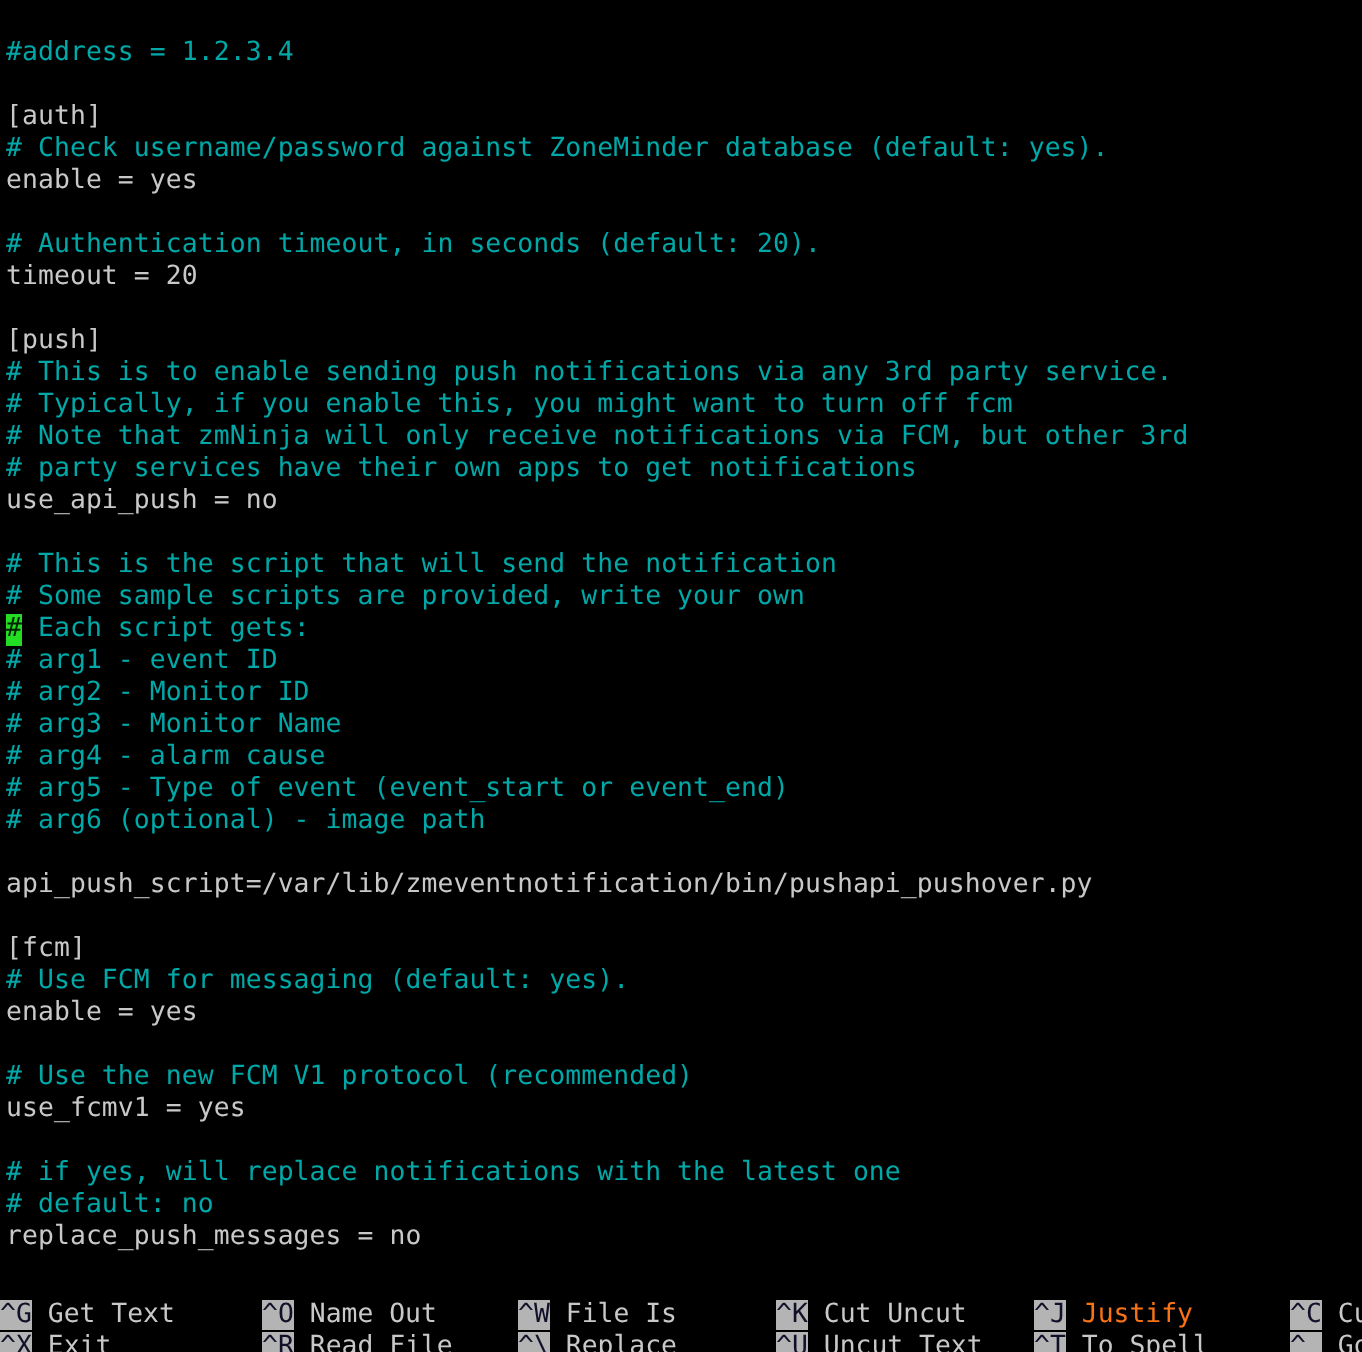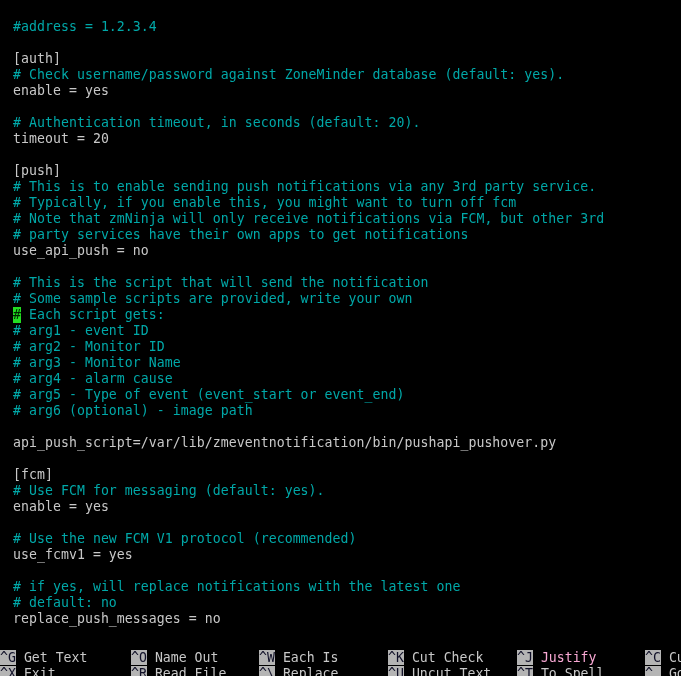--- a/index.html
+++ b/index.html
@@ -29,21 +29,21 @@
     position: absolute;
     left: 0;
     top: 19px;
     width: 681px;
     height: 626px;
     overflow: hidden;
     white-space: pre;
   }
   .line {
     height: 16px;
-    padding-left: 13px;
+    padding-left: 3px;
     white-space: pre;
     letter-spacing: 0.05px;
   }
 
   
   .cursor-cell {
     background: #22dd22;
     color: #002200;
     display: inline-block;
   }
@@ -93,23 +93,23 @@
 <body>
 
 <div id="terminal">
 
   <div id="buffer"><div class="line" style="color: rgb(0, 168, 168);">#address = 1.2.3.4</div><div class="line" style="color: rgb(0, 0, 0);">&nbsp;</div><div class="line" style="color: rgb(200, 200, 200);">[auth]</div><div class="line" style="color: rgb(0, 168, 168);"># Check username/password against ZoneMinder database (default: yes).</div><div class="line" style="color: rgb(200, 200, 200);">enable = yes</div><div class="line" style="color: rgb(0, 0, 0);">&nbsp;</div><div class="line" style="color: rgb(0, 168, 168);"># Authentication timeout, in seconds (default: 20).</div><div class="line" style="color: rgb(200, 200, 200);">timeout = 20</div><div class="line" style="color: rgb(0, 0, 0);">&nbsp;</div><div class="line" style="color: rgb(200, 200, 200);">[push]</div><div class="line" style="color: rgb(0, 168, 168);"># This is to enable sending push notifications via any 3rd party service.</div><div class="line" style="color: rgb(0, 168, 168);"># Typically, if you enable this, you might want to turn off fcm</div><div class="line" style="color: rgb(0, 168, 168);"># Note that zmNinja will only receive notifications via FCM, but other 3rd</div><div class="line" style="color: rgb(0, 168, 168);"># party services have their own apps to get notifications</div><div class="line" style="color: rgb(200, 200, 200);">use_api_push = no</div><div class="line" style="color: rgb(0, 0, 0);">&nbsp;</div><div class="line" style="color: rgb(0, 168, 168);"># This is the script that will send the notification</div><div class="line" style="color: rgb(0, 168, 168);"># Some sample scripts are provided, write your own</div><div class="line" style="color: rgb(0, 168, 168);"><span class="cursor-cell" style="background: rgb(34, 221, 34); color: rgb(0, 34, 0);">#</span><span> Each script gets:</span></div><div class="line" style="color: rgb(0, 168, 168);"># arg1 - event ID</div><div class="line" style="color: rgb(0, 168, 168);"># arg2 - Monitor ID</div><div class="line" style="color: rgb(0, 168, 168);"># arg3 - Monitor Name</div><div class="line" style="color: rgb(0, 168, 168);"># arg4 - alarm cause</div><div class="line" style="color: rgb(0, 168, 168);"># arg5 - Type of event (event_start or event_end)</div><div class="line" style="color: rgb(0, 168, 168);"># arg6 (optional) - image path</div><div class="line" style="color: rgb(0, 0, 0);">&nbsp;</div><div class="line" style="color: rgb(200, 200, 200);">api_push_script=/var/lib/zmeventnotification/bin/pushapi_pushover.py</div><div class="line" style="color: rgb(0, 0, 0);">&nbsp;</div><div class="line" style="color: rgb(200, 200, 200);">[fcm]</div><div class="line" style="color: rgb(0, 168, 168);"># Use FCM for messaging (default: yes).</div><div class="line" style="color: rgb(200, 200, 200);">enable = yes</div><div class="line" style="color: rgb(0, 0, 0);">&nbsp;</div><div class="line" style="color: rgb(0, 168, 168);"># Use the new FCM V1 protocol (recommended)</div><div class="line" style="color: rgb(200, 200, 200);">use_fcmv1 = yes</div><div class="line" style="color: rgb(0, 0, 0);">&nbsp;</div><div class="line" style="color: rgb(0, 168, 168);"># if yes, will replace notifications with the latest one</div><div class="line" style="color: rgb(0, 168, 168);"># default: no</div><div class="line" style="color: rgb(200, 200, 200);">replace_push_messages = no</div></div>
 
   <div id="shortcut-bar">
     <div class="sc-row" id="sc-row-1">
         <div class="sc-item" style="left: 0px;"><span class="sc-key" style="background: rgb(180, 180, 180); color: rgb(16, 16, 40);">^G</span><span class="sc-label" style="color: rgb(200, 200, 200);">Get Text</span></div>
         <div class="sc-item" style="left: 131px;"><span class="sc-key" style="background: rgb(180, 180, 180); color: rgb(16, 16, 40);">^O</span><span class="sc-label" style="color: rgb(200, 200, 200);">Name Out</span></div>
-        <div class="sc-item" style="left: 259px;"><span class="sc-key" style="background: rgb(180, 180, 180); color: rgb(16, 16, 40);">^W</span><span class="sc-label" style="color: rgb(200, 200, 200);">Each Is</span></div>
-        <div class="sc-item" style="left: 388px;"><span class="sc-key" style="background: rgb(180, 180, 180); color: rgb(16, 16, 40);">^K</span><span class="sc-label" style="color: rgb(200, 200, 200);">Cut Check</span></div>
-        <div class="sc-item" style="left: 517px;"><span class="sc-key" style="background: rgb(180, 180, 180); color: rgb(16, 16, 40);">^J</span><span class="sc-label" style="color: #f9a8d4;">Justify</span></div>
+        <div class="sc-item" style="left: 259px;"><span class="sc-key" style="background: rgb(180, 180, 180); color: rgb(16, 16, 40);">^W</span><span class="sc-label" style="color: rgb(200, 200, 200);">File Is</span></div>
+        <div class="sc-item" style="left: 388px;"><span class="sc-key" style="background: rgb(180, 180, 180); color: rgb(16, 16, 40);">^K</span><span class="sc-label" style="color: rgb(200, 200, 200);">Cut Uncut</span></div>
+        <div class="sc-item" style="left: 517px;"><span class="sc-key" style="background: rgb(180, 180, 180); color: rgb(16, 16, 40);">^J</span><span class="sc-label" style="color: #f97316;">Justify</span></div>
         <div class="sc-item" style="left: 645px;"><span class="sc-key" style="background: rgb(180, 180, 180); color: rgb(16, 16, 40);">^C</span><span class="sc-label" style="color: rgb(200, 200, 200);">Cur Pos</span></div>
       </div>
     <div class="sc-row" id="sc-row-2">
         <div class="sc-item" style="left: 0px;"><span class="sc-key" style="background: rgb(180, 180, 180); color: rgb(16, 16, 40);">^X</span><span class="sc-label" style="color: rgb(200, 200, 200);">Exit</span></div>
         <div class="sc-item" style="left: 131px;"><span class="sc-key" style="background: rgb(180, 180, 180); color: rgb(16, 16, 40);">^R</span><span class="sc-label" style="color: rgb(200, 200, 200);">Read File</span></div>
         <div class="sc-item" style="left: 259px;"><span class="sc-key" style="background: rgb(180, 180, 180); color: rgb(16, 16, 40);">^\</span><span class="sc-label" style="color: rgb(200, 200, 200);">Replace</span></div>
         <div class="sc-item" style="left: 388px;"><span class="sc-key" style="background: rgb(180, 180, 180); color: rgb(16, 16, 40);">^U</span><span class="sc-label" style="color: rgb(200, 200, 200);">Uncut Text</span></div>
         <div class="sc-item" style="left: 517px;"><span class="sc-key" style="background: rgb(180, 180, 180); color: rgb(16, 16, 40);">^T</span><span class="sc-label" style="color: rgb(200, 200, 200);">To Spell</span></div>
         <div class="sc-item" style="left: 645px;"><span class="sc-key" style="background: rgb(180, 180, 180); color: rgb(16, 16, 40);">^_</span><span class="sc-label" style="color: rgb(200, 200, 200);">Go To Line</span></div>
       </div>

